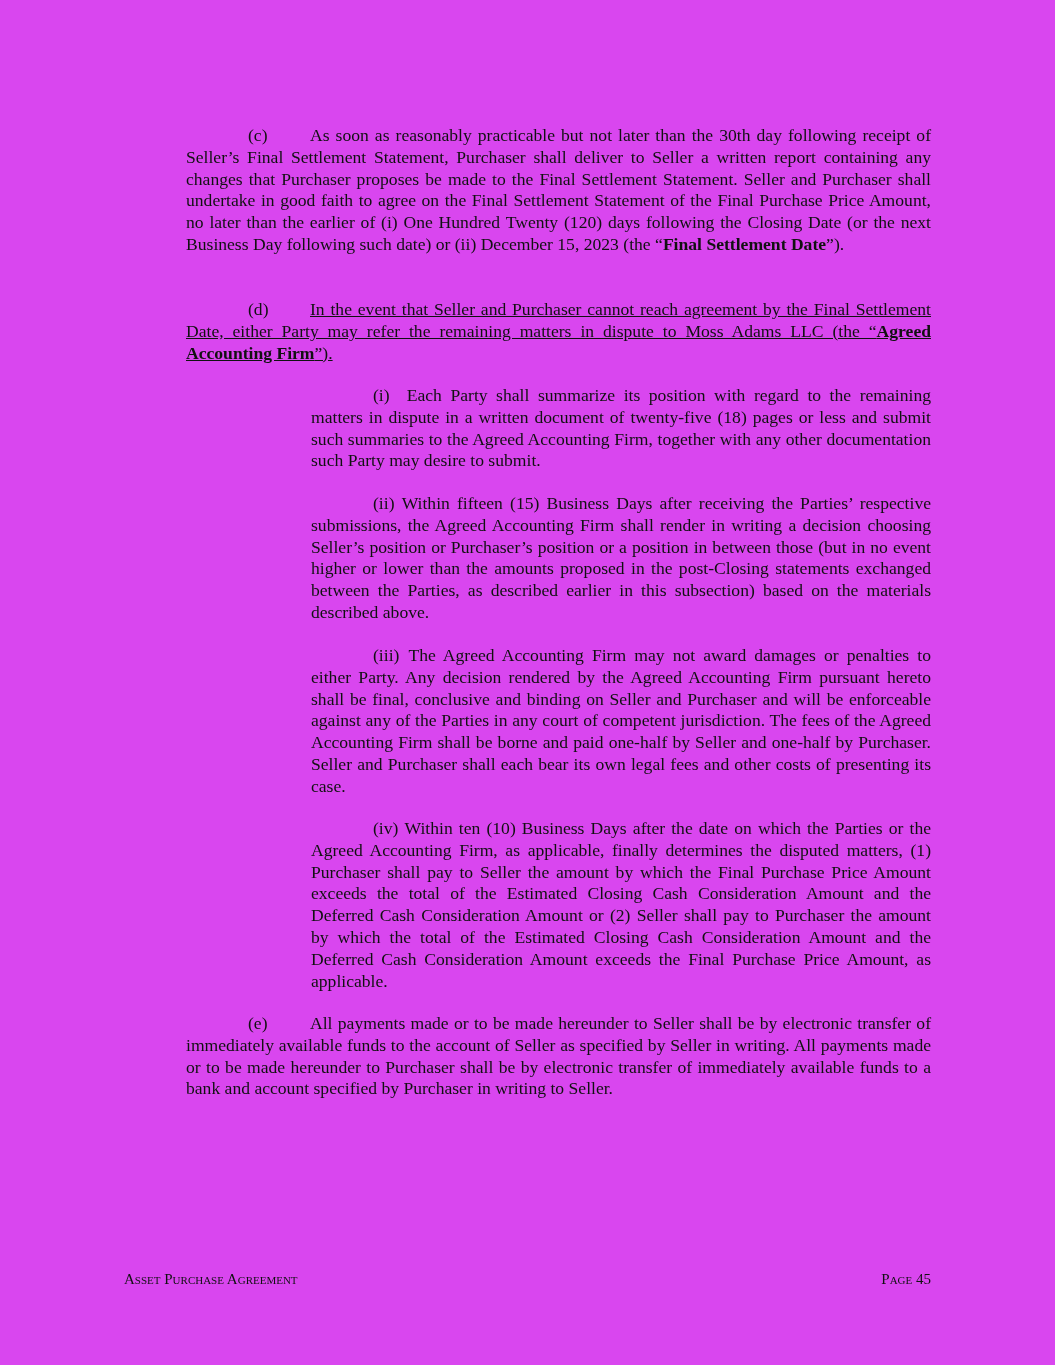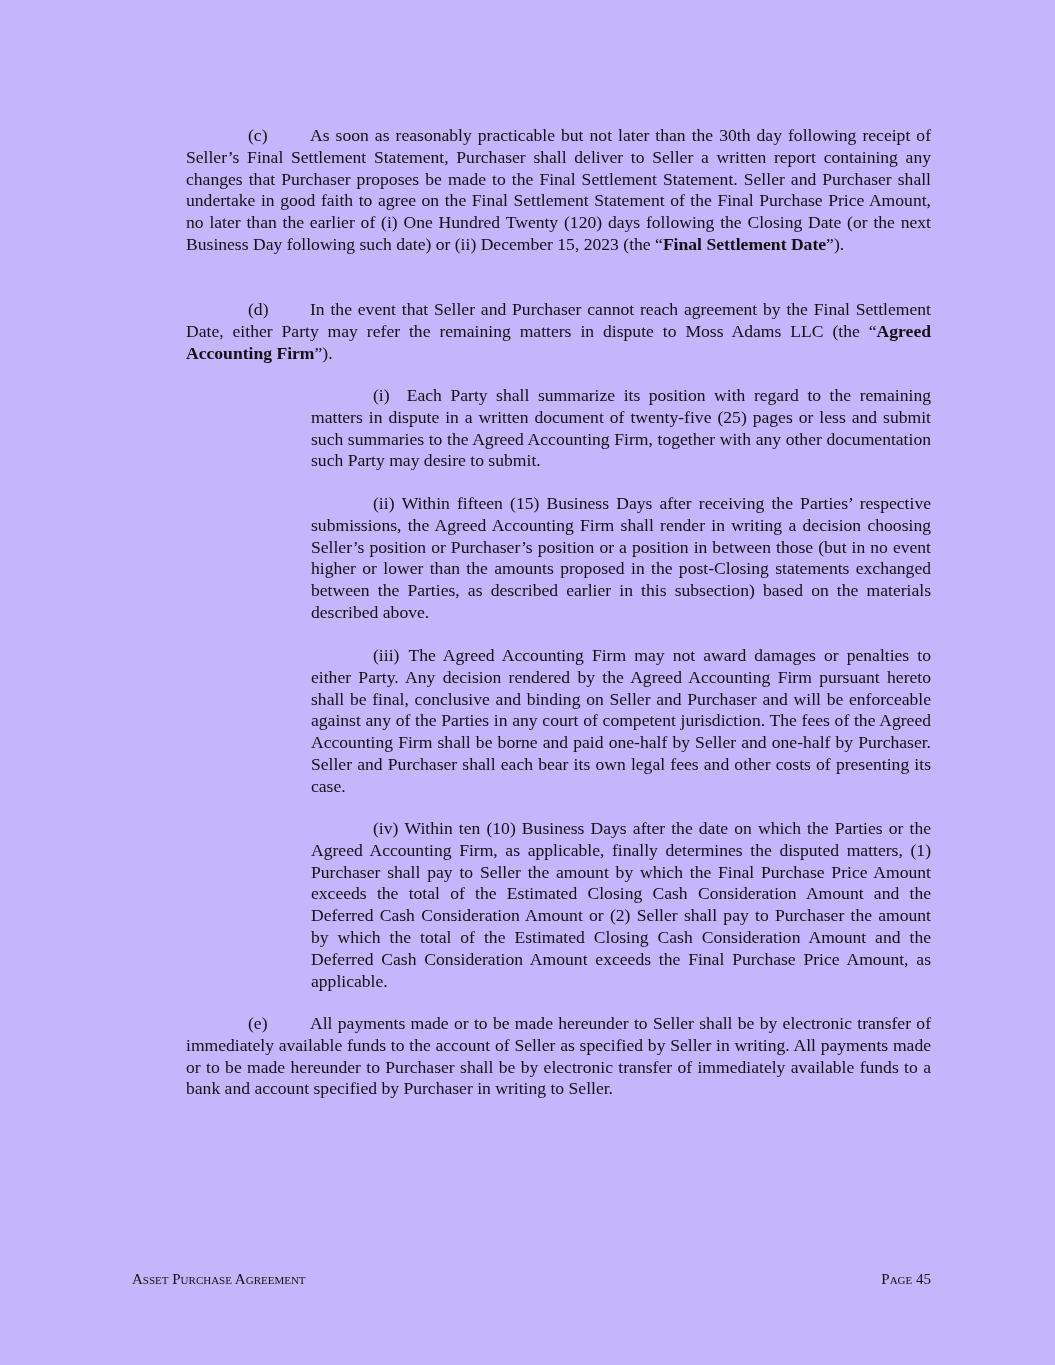--- a/index.html
+++ b/index.html
@@ -14,21 +14,21 @@
       overflow: hidden;
       font-family: "Liberation Serif", "DejaVu Serif", serif;
       color: #111111;
     }
     .page {
       position: absolute;
       left: 0;
       top: 0;
       width: 1055px;
       height: 1365px;
-      background: #c4b5fd;
+      background: #d946ef;
     }
     .para {
       position: absolute;
       left: 186px;
       width: 745px;
       font-size: 17.6px;
       line-height: 21.8px;
       text-align: justify;
       margin: 0;
     }
@@ -55,33 +55,33 @@
     }
     b { font-weight: bold; }
     .footer {
       position: absolute;
       top: 1271px;
       font-size: 15px;
       font-variant: small-caps;
       letter-spacing: 0px;
       color: #111111;
     }
-    .footer-left { left: 132px; }
+    .footer-left { left: 124px; }
     .footer-right { right: 124px; text-align: center; }
   </style>
 </head>
 <body>
 
 <div class="page">
 
   <p class="para" style="top:125px;"><span class="label">(c)</span><span>As soon as reasonably practicable but not later than the 30th day following receipt of Seller’s Final Settlement Statement, Purchaser shall deliver to Seller a written report containing any changes that Purchaser proposes be made to the Final Settlement Statement. Seller and Purchaser shall undertake in good faith to agree on the Final Settlement Statement of the Final Purchase Price Amount, no later than the earlier of (i) One Hundred Twenty (120) days following the Closing Date (or the next Business Day following such date) or (ii) December 15, 2023 (the “</span><b>Final Settlement Date</b><span>”).</span></p>
 
-  <p class="para" style="top:299px;"><span class="label">(d)</span><span>In the event that Seller and Purchaser cannot reach agreement by the Final Settlement Date, either Party may refer the remaining matters in dispute to Moss Adams LLC (the “</span><b>Agreed Accounting Firm</b><span>”).</span></p>
+  <p class="para" style="top:299px;text-decoration:underline;"><span class="label">(d)</span><span>In the event that Seller and Purchaser cannot reach agreement by the Final Settlement Date, either Party may refer the remaining matters in dispute to Moss Adams LLC (the “</span><b>Agreed Accounting Firm</b><span>”).</span></p>
 
-  <p class="sub" style="top:385px;"><span class="sublabel">(i)</span>&nbsp; <span>Each Party shall summarize its position with regard to the remaining matters in dispute in a written document of twenty-five (25) pages or less and submit such summaries to the Agreed Accounting Firm, together with any other documentation such Party may desire to submit.</span></p>
+  <p class="sub" style="top:385px;"><span class="sublabel">(i)</span>&nbsp; <span>Each Party shall summarize its position with regard to the remaining matters in dispute in a written document of twenty-five (18) pages or less and submit such summaries to the Agreed Accounting Firm, together with any other documentation such Party may desire to submit.</span></p>
 
   <p class="sub" style="top:493px;"><span class="sublabel">(ii)</span>&nbsp;<span>Within fifteen (15) Business Days after receiving the Parties’ respective submissions, the Agreed Accounting Firm shall render in writing a decision choosing Seller’s position or Purchaser’s position or a position in between those (but in no event higher or lower than the amounts proposed in the post-Closing statements exchanged between the Parties, as described earlier in this subsection) based on the materials described above.</span></p>
 
   <p class="sub" style="top:645px;"><span class="sublabel wide">(iii)</span><span>The Agreed Accounting Firm may not award damages or penalties to either Party.  Any decision rendered by the Agreed Accounting Firm pursuant hereto shall be final, conclusive and binding on Seller and Purchaser and will be enforceable against any of the Parties in any court of competent jurisdiction. The fees of the Agreed Accounting Firm shall be borne and paid one-half by Seller and one-half by Purchaser.  Seller and Purchaser shall each bear its own legal fees and other costs of presenting its case.</span></p>
 
   <p class="sub" style="top:818px;"><span class="sublabel">(iv)</span>&nbsp;<span>Within ten (10) Business Days after the date on which the Parties or the Agreed Accounting Firm, as applicable, finally determines the disputed matters, (1) Purchaser shall pay to Seller the amount by which the Final Purchase Price Amount exceeds the total of the Estimated Closing Cash Consideration Amount and the Deferred Cash Consideration Amount or (2) Seller shall pay to Purchaser the amount by which the total of the Estimated Closing Cash Consideration Amount and the Deferred Cash Consideration Amount exceeds the Final Purchase Price Amount, as applicable.</span></p>
 
   <p class="para" style="top:1013px;"><span class="label">(e)</span><span>All payments made or to be made hereunder to Seller shall be by electronic transfer of immediately available funds to the account of Seller as specified by Seller in writing. All payments made or to be made hereunder to Purchaser shall be by electronic transfer of immediately available funds to a bank and account specified by Purchaser in writing to Seller.</span></p>
 
   <div class="footer footer-left">Asset Purchase Agreement</div>

